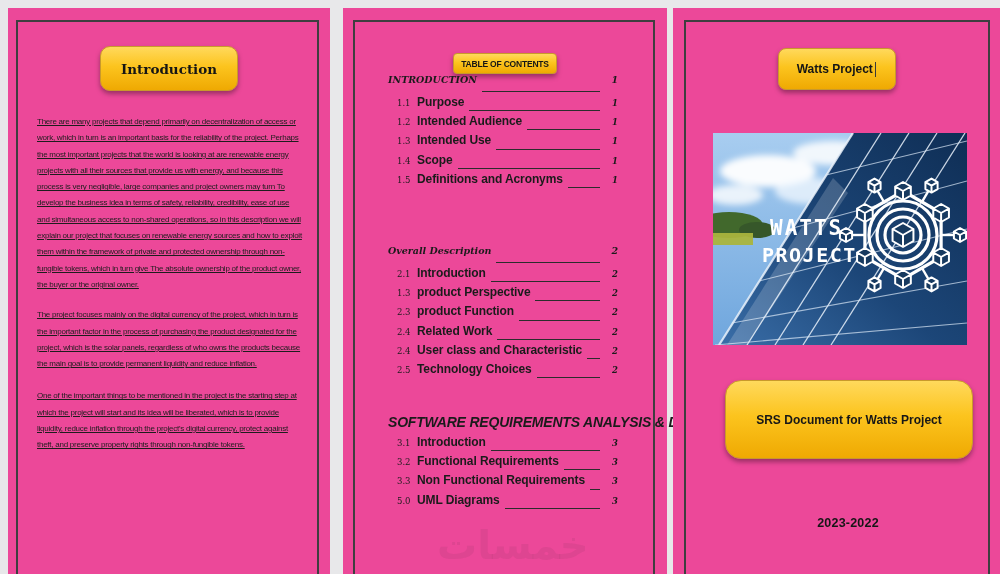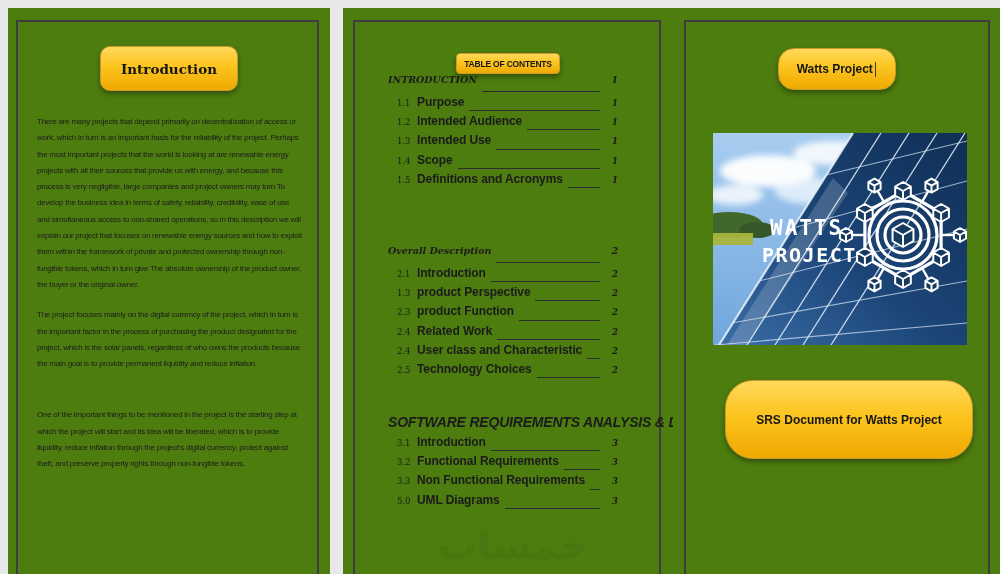--- a/index.html
+++ b/index.html
@@ -1,38 +1,38 @@
 <!DOCTYPE html>
 <html><head>
 <meta charset="utf-8">
 <style>
   html,body{margin:0;padding:0;}
   body{font-family:"Liberation Sans",sans-serif;}
   .canvas{position:relative;width:1000px;height:574px;background:#e8e8ea;overflow:hidden;}
 
-  .page{position:absolute;top:8px;bottom:0;background:#4d7c0f;}
+  .page{position:absolute;top:8px;bottom:0;background:#ec4899;}
   #page1{left:8px;width:322px;}
-  #page2{left:343px;width:296px;padding-left:34px;}
+  #page2{left:343px;width:324px;}
   #page3{left:673px;width:327px;}
   .page-border{position:absolute;top:12px;bottom:-4px;border:2px solid #3e3e40;pointer-events:none;}
   #page1 .page-border{left:8px;right:11px;}
   #page2 .page-border{left:10px;right:12px;}
   #page3 .page-border{left:11px;right:10px;}
 
   
   .gold{background:linear-gradient(180deg,#ffd95c 0%,#fcc41e 45%,#efa902 100%);
         border:1px solid #c9992b;box-shadow:0 3px 5px rgba(0,0,0,.35);}
   .intro-btn{position:absolute;top:38px;left:50%;transform:translateX(-50%);
         width:136px;height:43px;border-radius:10px;display:flex;align-items:center;justify-content:center;}
   .intro-btn span{font-family:"DejaVu Serif","Liberation Serif",serif;font-weight:bold;font-size:13.5px;color:#151515;}
 
-  .body-text{position:absolute;top:106px;left:29px;width:266px;color:#1d1d1d;}
+  .body-text{position:absolute;top:106px;left:29px;width:266px;color:#1d1d1d;text-decoration:underline;}
   .para{margin:0;font-size:8px;letter-spacing:-0.25px;line-height:16.3px;}
   .para-1{margin-top:14px;}
-  .para-2{margin-top:35px;}
+  .para-2{margin-top:16px;}
 
   
   .toc-badge{position:absolute;top:45px;left:50%;transform:translateX(-50%);
         width:102px;height:19px;border-radius:4px;display:flex;align-items:center;justify-content:center;}
   .toc-badge span{font-size:8.5px;font-weight:bold;letter-spacing:-0.2px;color:#161616;}
   #toc{position:absolute;left:45px;width:230px;top:0;color:#1b1b1b;}
   .toc-block{position:absolute;left:0;right:0;}
   .sec-0{top:66px;}
   .sec-1{top:237px;}
   .sec-2{top:406px;}
@@ -43,25 +43,25 @@
         font-family:"DejaVu Serif","Liberation Serif",serif;font-style:italic;font-weight:bold;font-size:9.5px;}
   .toc-head.sans .toc-head-label,.toc-head.sans .toc-page{
         font-style:italic;font-weight:bold;font-size:14px;letter-spacing:-0.2px;}
   .toc-num{width:20px;margin-left:9px;font-family:"DejaVu Serif","Liberation Serif",serif;font-weight:normal;font-size:8.5px;}
   .toc-label{white-space:nowrap;font-weight:bold;font-size:12px;letter-spacing:-0.1px;}
   .leader{flex:1;border-bottom:1.4px solid #2c2c2c;margin:0 6px 0 5px;align-self:flex-end;position:relative;top:-3px;}
   .toc-page{width:12px;text-align:right;font-family:"DejaVu Serif","Liberation Serif",serif;font-weight:bold;font-size:8.5px;font-style:italic;}
 
   
   .watts-btn{position:absolute;top:40px;left:50%;transform:translateX(-50%);
-        width:116px;height:40px;border-radius:16px;display:flex;align-items:center;justify-content:center;}
+        width:116px;height:40px;border-radius:8px;display:flex;align-items:center;justify-content:center;}
   .watts-btn span.lbl{font-size:12px;font-weight:bold;color:#161616;}
   .cursor{display:inline-block;width:1.5px;height:15px;background:#3a3a3a;margin-left:2px;vertical-align:middle;}
   .cover{position:absolute;top:125px;left:40px;width:254px;height:212px;overflow:hidden;}
-  .banner{position:absolute;top:372px;left:52px;width:246px;height:77px;border-radius:28px;
+  .banner{position:absolute;top:372px;left:52px;width:246px;height:77px;border-radius:16px;
         display:flex;align-items:center;justify-content:center;}
   .banner span{font-size:12px;font-weight:bold;color:#171717;}
   .year{position:absolute;top:508px;left:52px;width:246px;text-align:center;
         font-size:12.5px;font-weight:bold;color:#161616;letter-spacing:0.2px;}
 
   .watermark{position:absolute;left:437px;top:525px;font-family:"DejaVu Sans",sans-serif;
         font-size:40px;font-weight:bold;color:rgba(40,40,40,0.07);line-height:1;}
 
   .logo-text{font-family:"DejaVu Sans Mono","Liberation Mono",monospace;font-weight:bold;fill:#ffffff;}
 </style>
@@ -291,16 +291,17 @@
         </g>
 
         <text class="logo-text" x="57" y="102" font-size="21" letter-spacing="2">WATTS</text>
         <text class="logo-text" x="49" y="129" font-size="20" letter-spacing="1.5">PROJECT</text>
       </svg>
     </div>
 
     <div class="gold banner">
       <span>SRS Document for Watts Project</span>
     </div>
+    <div class="year">2023-2022</div>
   </section>
 
   <div class="watermark">خمسات</div>
 </div>
 
 </body></html>

